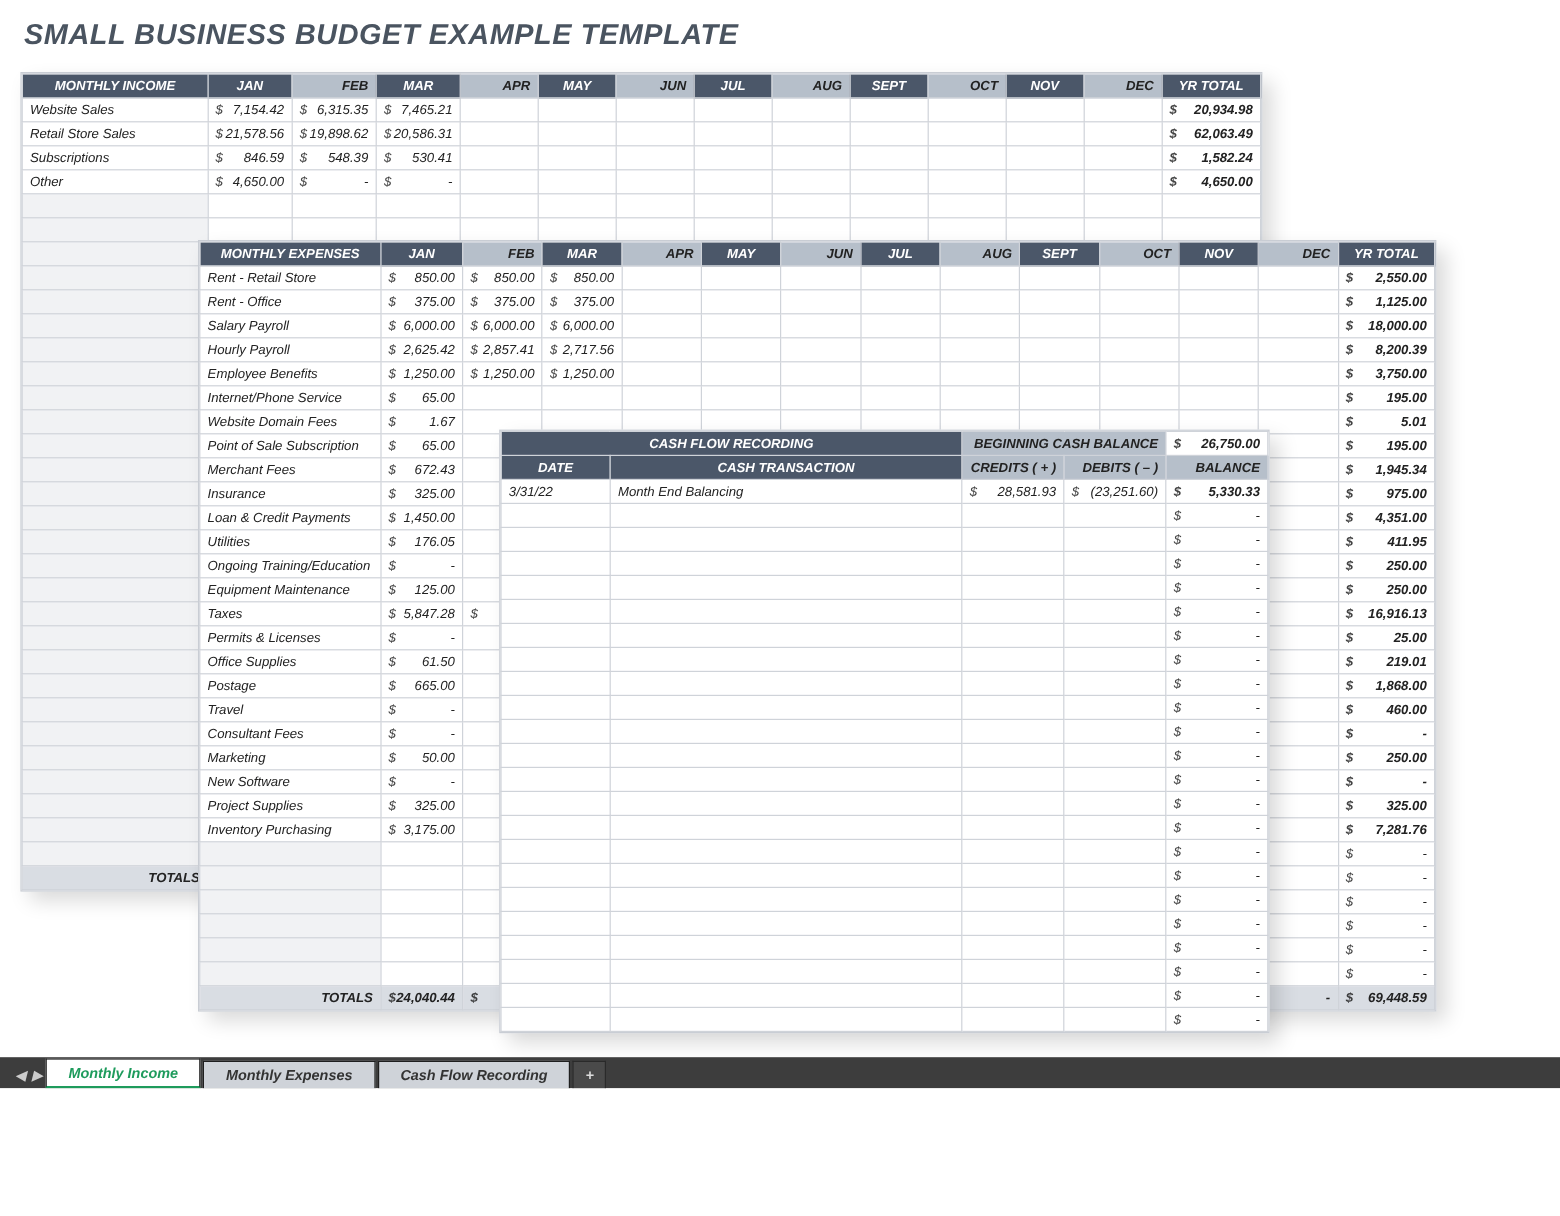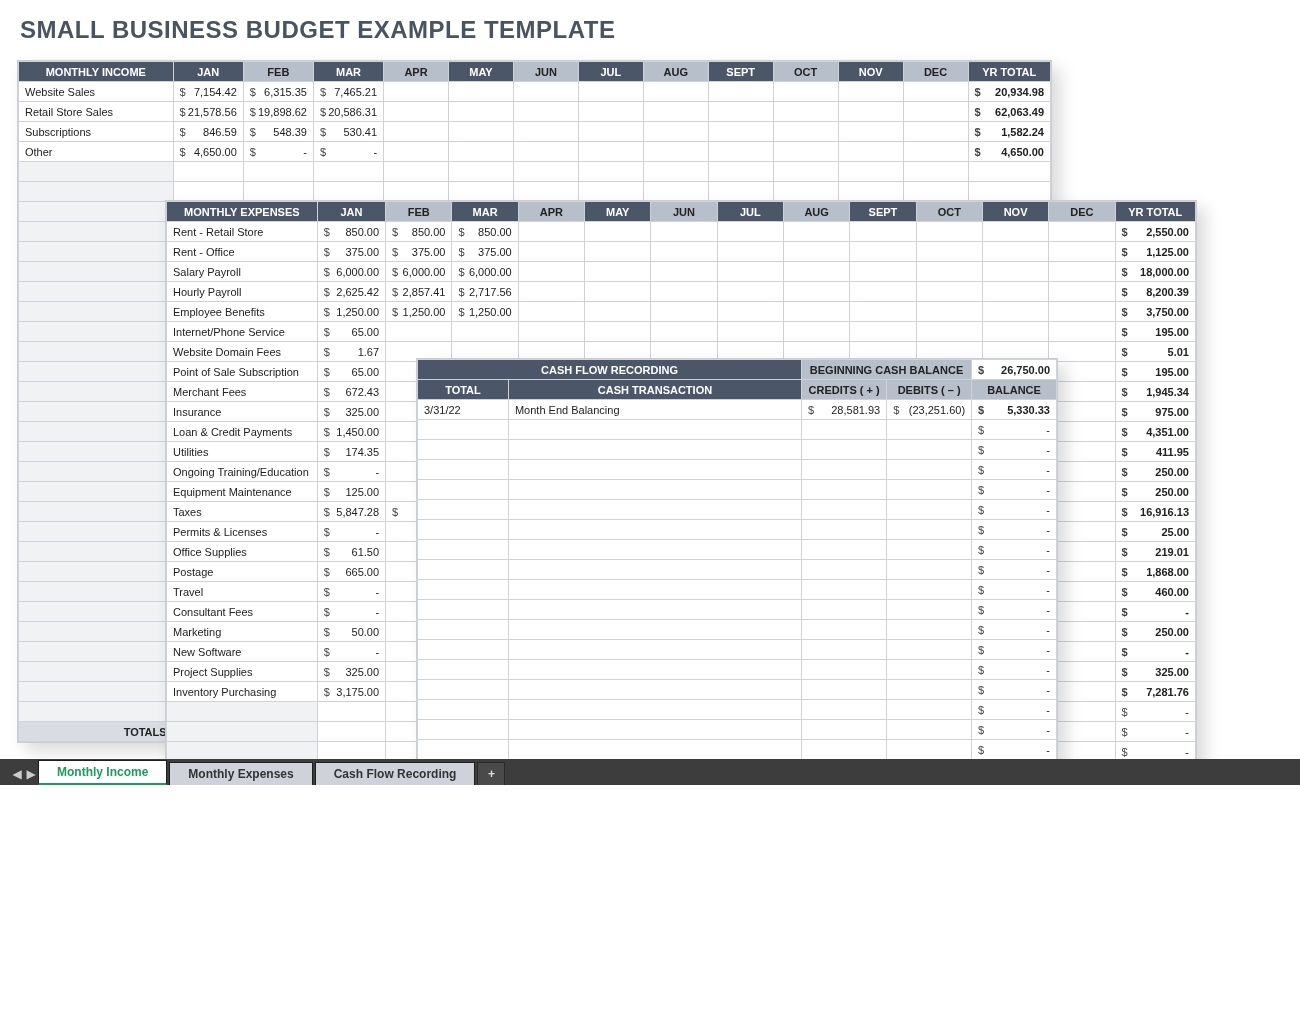--- a/index.html
+++ b/index.html
@@ -1,27 +1,27 @@
 <!DOCTYPE html>
 <html><head>
 <meta charset="utf-8">
 <style>
   html,body{margin:0;padding:0;font-family:Arial,Helvetica,sans-serif;background:#fff;color:#222;font-size:11px;}
-  .canvas{position:relative;width:1300px;height:785px;overflow:hidden;background:#fff;}
+  .canvas{position:relative;width:1300px;height:907px;overflow:hidden;background:#fff;font-style:italic;}
   
   .page-title{position:absolute;left:20px;top:16px;font-size:24px;font-weight:700;color:#4a5460;letter-spacing:.5px;}
   
   .sheet{position:absolute;background:#fff;border:1px solid #c9cdd4;box-shadow:8px 8px 16px rgba(0,0,0,.15);}
   .sheet table{border-collapse:collapse;width:100%;}
   .sheet td,.sheet th{border:1px solid #cfd3d9;padding:3px 6px;white-space:nowrap;font-size:11px;height:20px;box-sizing:border-box;}
   .sheet th{font-weight:700;}
   .row-label{text-align:left;background:#fff;}
   .row-label.blank{background:#f1f2f4;}
   .hdr-dark{background:#4b5769;color:#fff;text-align:center;font-weight:700;}
-  .hdr-light{background:#b6bfca;color:#222;text-align:center;font-weight:700;}
+  .hdr-light{background:#b6bfca;color:#222;text-align:right;font-weight:700;}
   .num{text-align:right;}
   .cur{display:flex;justify-content:space-between;}
   .cur .s{opacity:.85;}
   .tot-label{background:#d9dde3;text-align:right;font-weight:700;margin-top:20px;}
   .tot-cell{font-weight:700;}
   
   .income .c0{width:150px;}
   .income .cm{width:63px;}
   .income .ct{width:80px;}
   
@@ -1058,21 +1058,21 @@
                 <span class="s">$</span>
                 <span>4,351.00</span>
               </div>
             </td>
      </tr>
           <tr>
        <td class="row-label">Utilities</td>
        <td class="num ">
               <div class="cur">
                 <span class="s">$</span>
-                <span>174.35</span>
+                <span>176.05</span>
               </div>
             </td>
             <td class="num">&nbsp;</td>
             <td class="num">&nbsp;</td>
        <td>&nbsp;</td>
             <td>&nbsp;</td>
             <td>&nbsp;</td>
             <td>&nbsp;</td>
             <td>&nbsp;</td>
             <td>&nbsp;</td>
@@ -1574,21 +1574,21 @@
       <th class="hdr-dark" colspan="2">CASH FLOW RECORDING</th>
       <th class="hdr-light" colspan="2">BEGINNING CASH BALANCE</th>
       <th class="num tot-cell" style="background:#fff;">
               <div class="cur">
                 <span class="s">$</span>
                 <span>26,750.00</span>
               </div>
             </th>
     </tr>
     <tr>
-      <th class="hdr-dark">TOTAL</th>
+      <th class="hdr-dark">DATE</th>
       <th class="hdr-dark">CASH TRANSACTION</th>
       <th class="hdr-light">CREDITS ( + )</th>
       <th class="hdr-light">DEBITS ( – )</th>
       <th class="hdr-light">BALANCE</th>
     </tr>
     </tbody>
         <tbody id="cash-rows">
           <tr>
        <td>3/31/22</td>
        <td>Month End Balancing</td>

